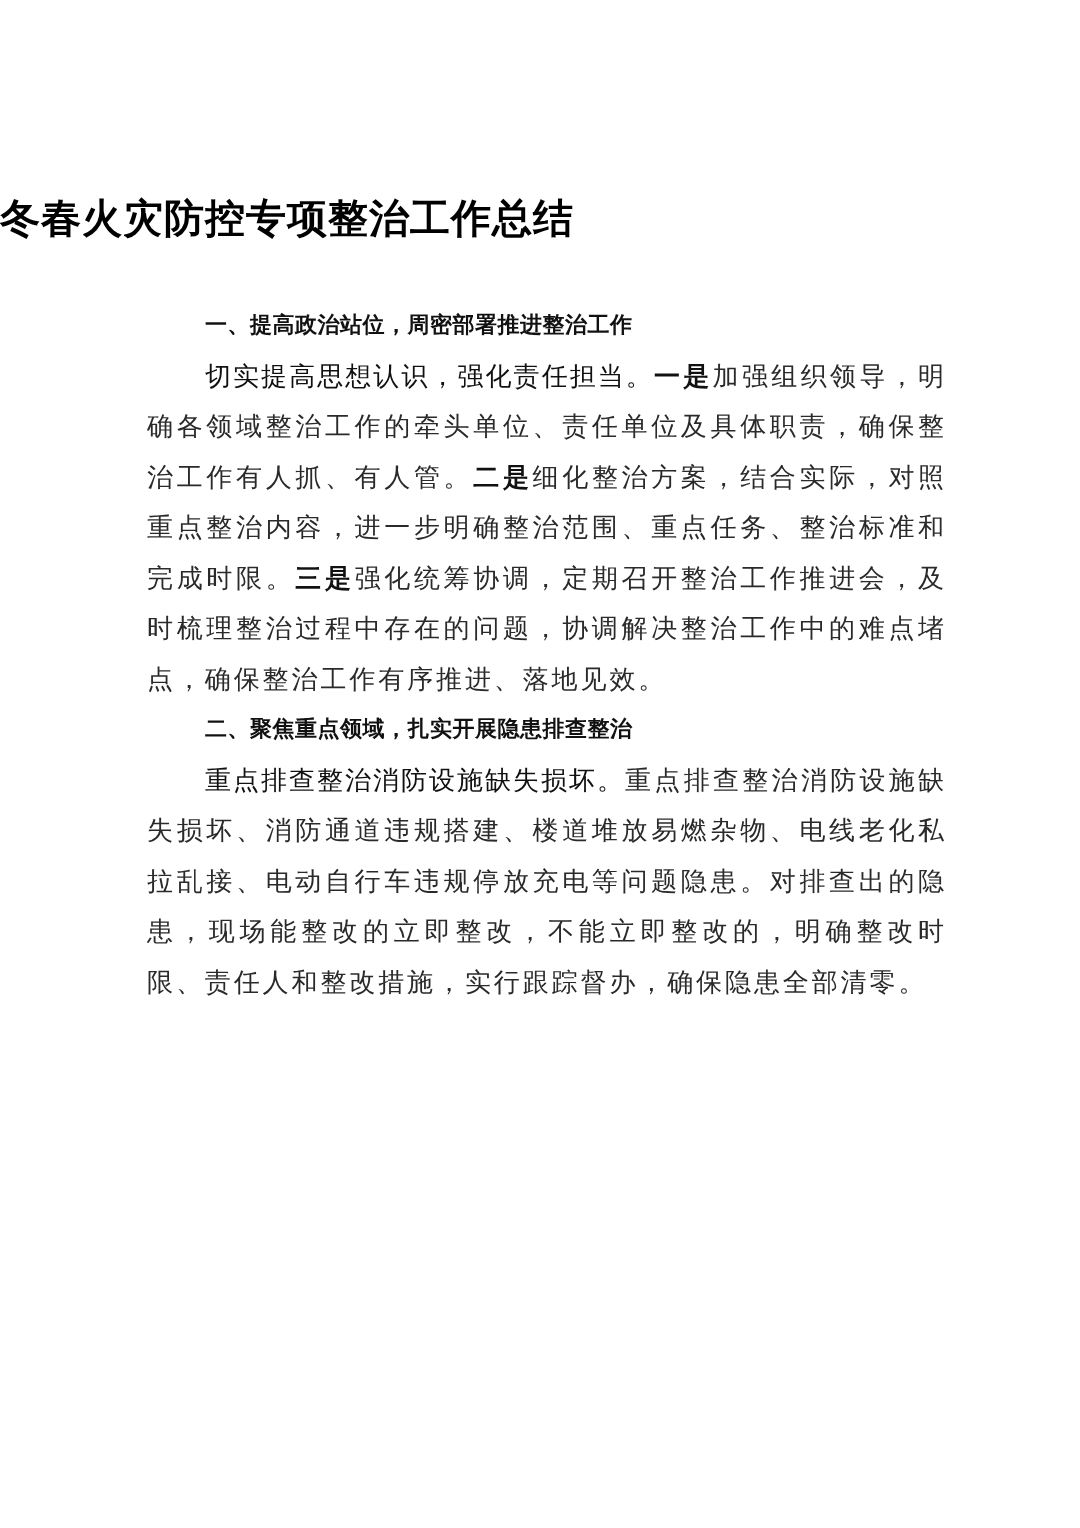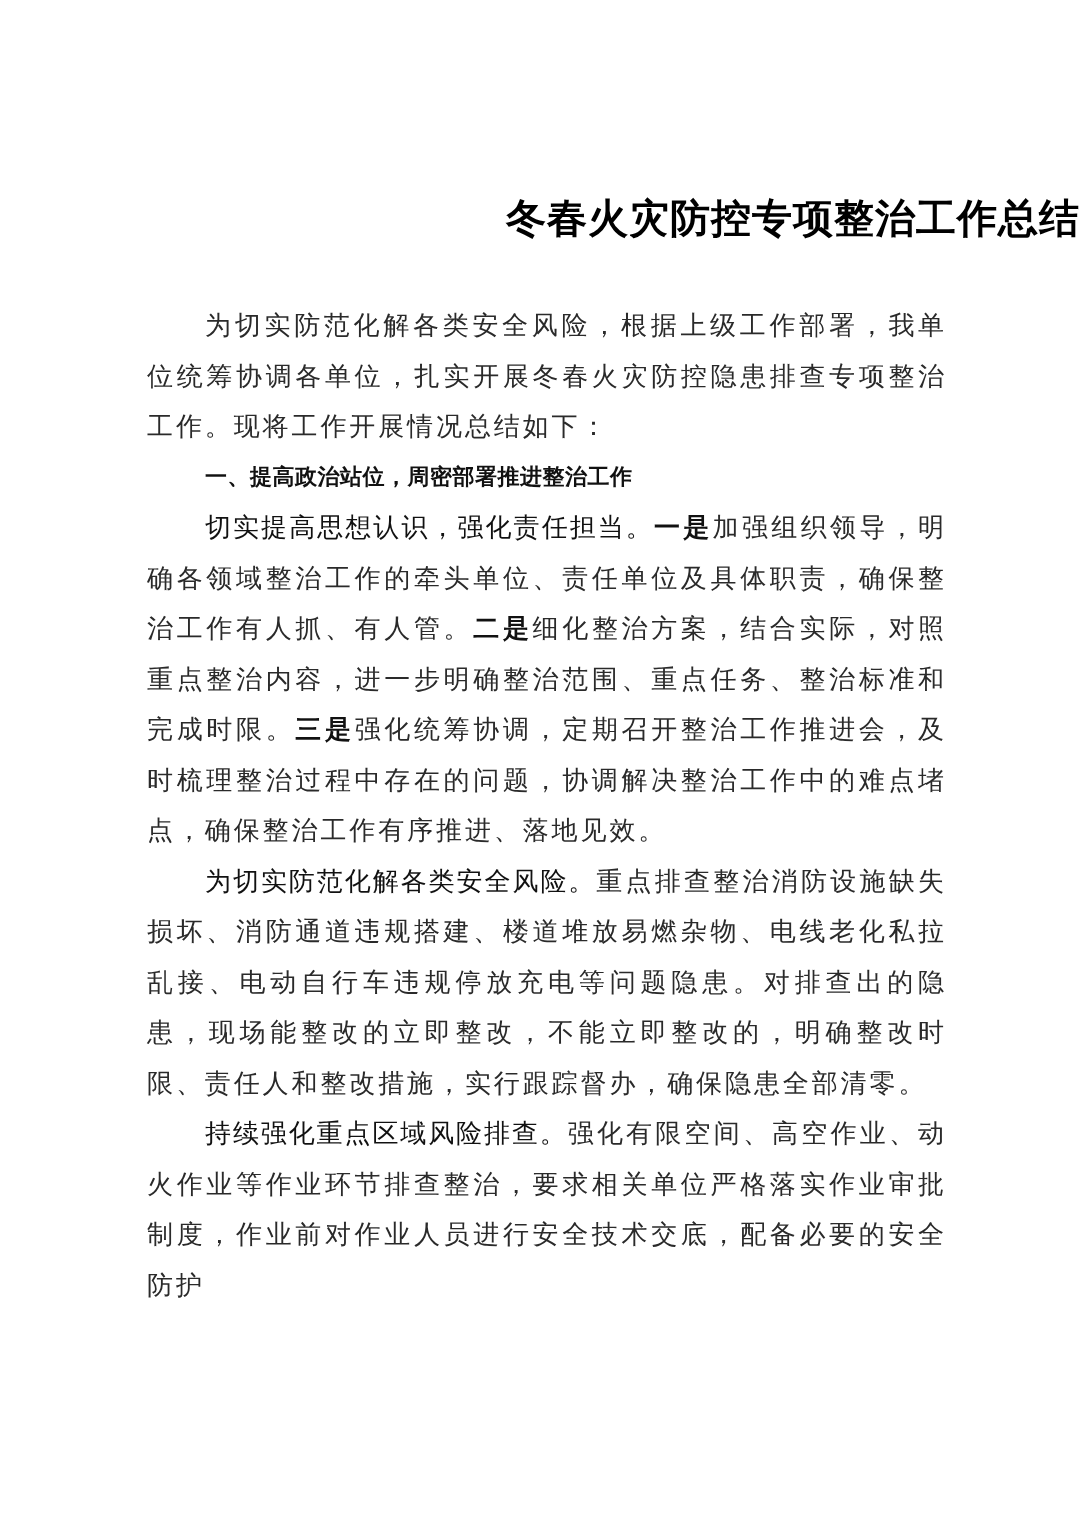--- a/index.html
+++ b/index.html
@@ -20,21 +20,21 @@
       top: 0;
       width: 1080px;
       height: 1528px;
       background: #ffffff;
     }
     .title {
       position: absolute;
       left: 0;
       top: 190px;
       width: 1080px;
-      text-align: right;
+      text-align: left;
       font-family: "DejaVu Serif", "Liberation Serif", serif;
       font-weight: bold;
       font-size: 40px;
       line-height: 56px;
       letter-spacing: 1px;
       color: #000;
       margin: 0;
     }
     .content {
       position: absolute;
@@ -73,24 +73,23 @@
       margin-top: 24px;
     }
   </style>
 </head>
 <body>
 
 <div class="page">
   <h1 class="title">冬春火灾防控专项整治工作总结</h1>
 
   <div class="content">
-    <p>为切实防范化解各类安全风险，根据上级工作部署，我单位统筹协调各单位，扎实开展冬春火灾防控隐患排查专项整治工作。现将工作开展情况总结如下：</p>
 
     <h2>一、提高政治站位，周密部署推进整治工作</h2>
 
     <p><span class="lead">切实提高思想认识，强化责任担当。</span><span class="ordinal">一是</span><span>加强组织领导，明确各领域整治工作的牵头单位、责任单位及具体职责，确保整治工作有人抓、有人管。</span><span class="ordinal">二是</span><span>细化整治方案，结合实际，对照重点整治内容，进一步明确整治范围、重点任务、整治标准和完成时限。</span><span class="ordinal">三是</span><span>强化统筹协调，定期召开整治工作推进会，及时梳理整治过程中存在的问题，协调解决整治工作中的难点堵点，确保整治工作有序推进、落地见效。</span></p>
 
+    <h2>二、聚焦重点领域，扎实开展隐患排查整治</h2>
 
-    <p><span class="lead">为切实防范化解各类安全风险。</span><span>重点排查整治消防设施缺失损坏、消防通道违规搭建、楼道堆放易燃杂物、电线老化私拉乱接、电动自行车违规停放充电等问题隐患。对排查出的隐患，现场能整改的立即整改，不能立即整改的，明确整改时限、责任人和整改措施，实行跟踪督办，确保隐患全部清零。</span></p>
+    <p><span class="lead">重点排查整治消防设施缺失损坏。</span><span>重点排查整治消防设施缺失损坏、消防通道违规搭建、楼道堆放易燃杂物、电线老化私拉乱接、电动自行车违规停放充电等问题隐患。对排查出的隐患，现场能整改的立即整改，不能立即整改的，明确整改时限、责任人和整改措施，实行跟踪督办，确保隐患全部清零。</span></p>
 
-    <p><span class="lead">持续强化重点区域风险排查。</span><span>强化有限空间、高空作业、动火作业等作业环节排查整治，要求相关单位严格落实作业审批制度，作业前对作业人员进行安全技术交底，配备必要的安全防护</span></p>
   </div>
 </div>
 
 </body></html>

